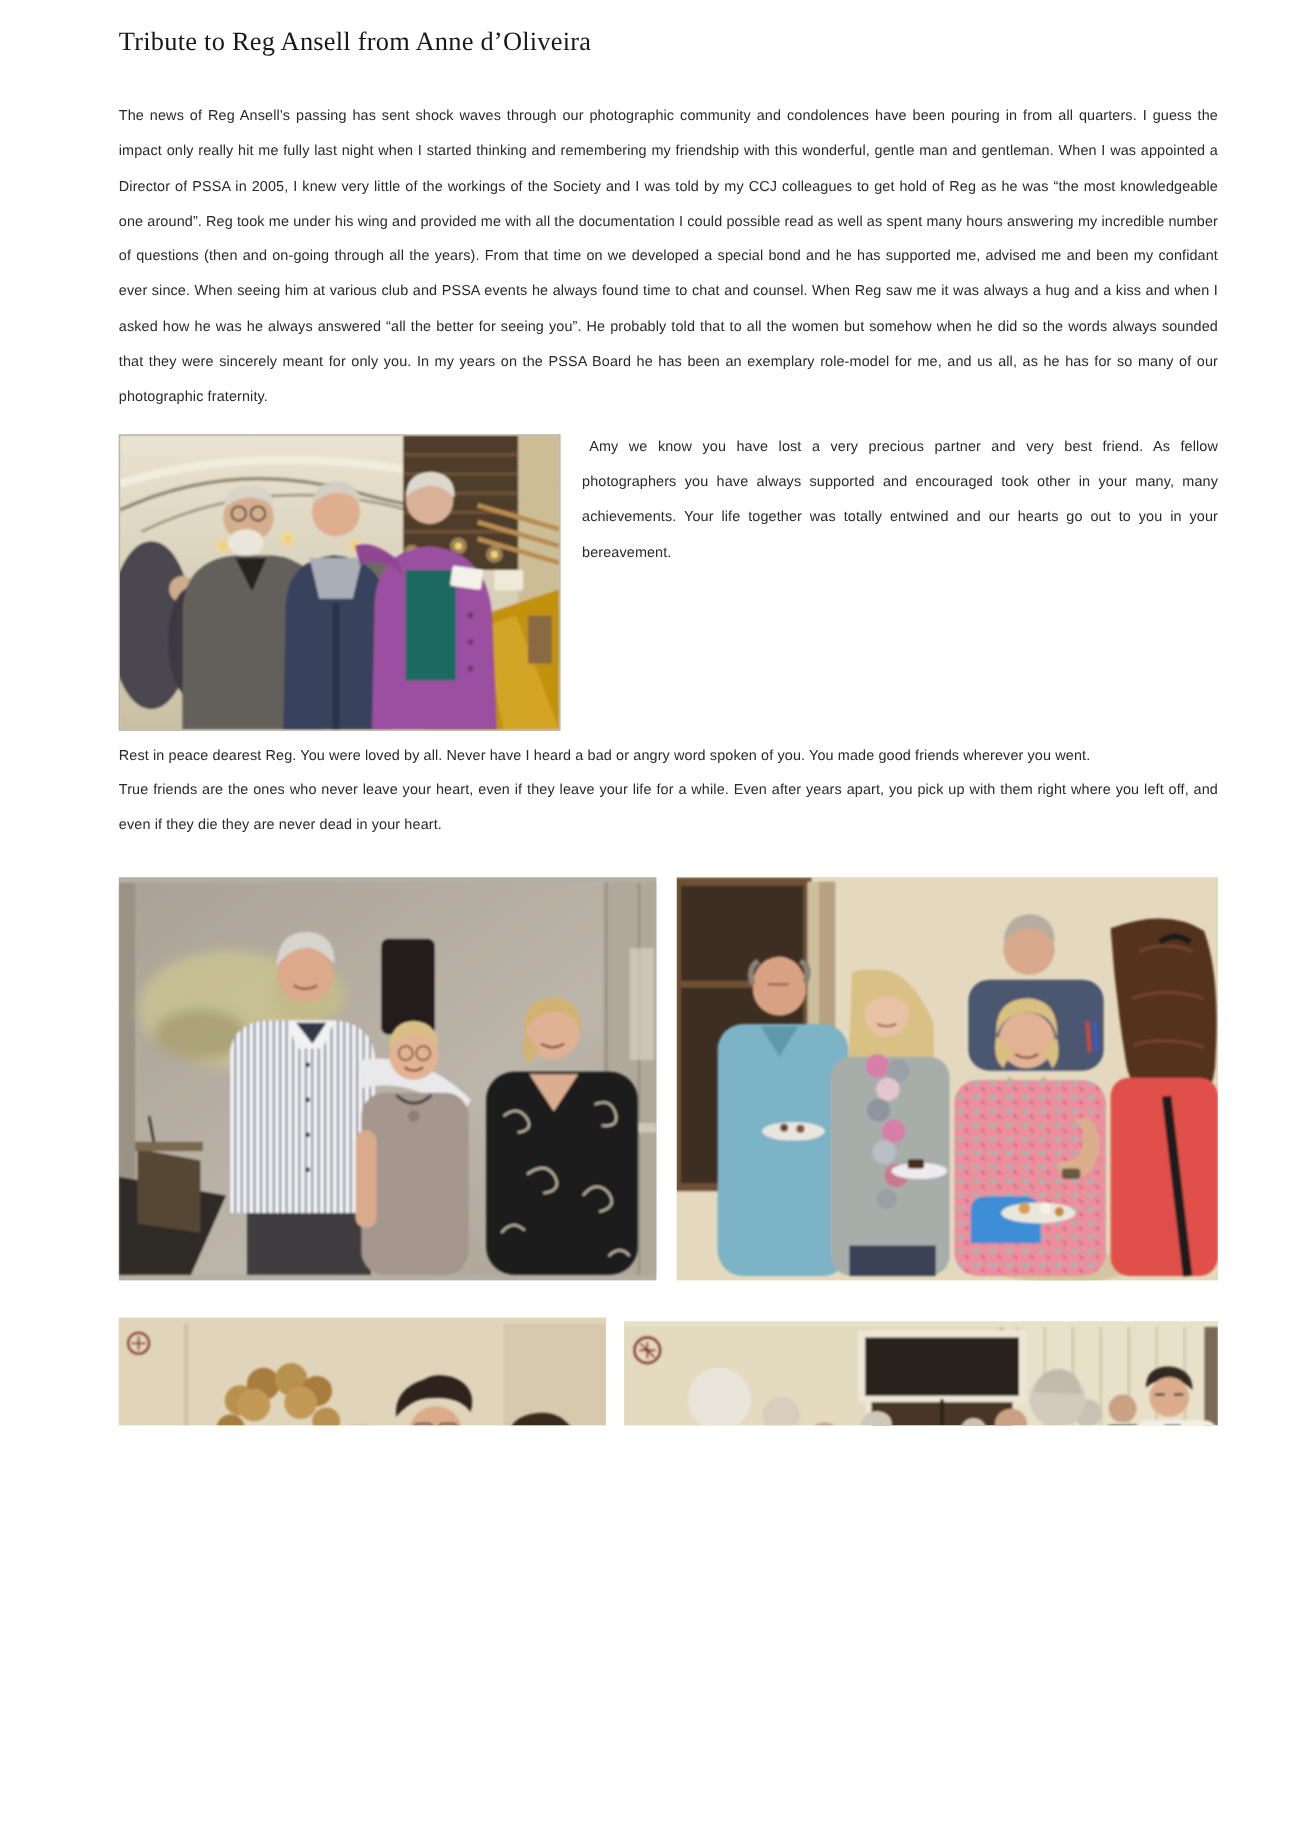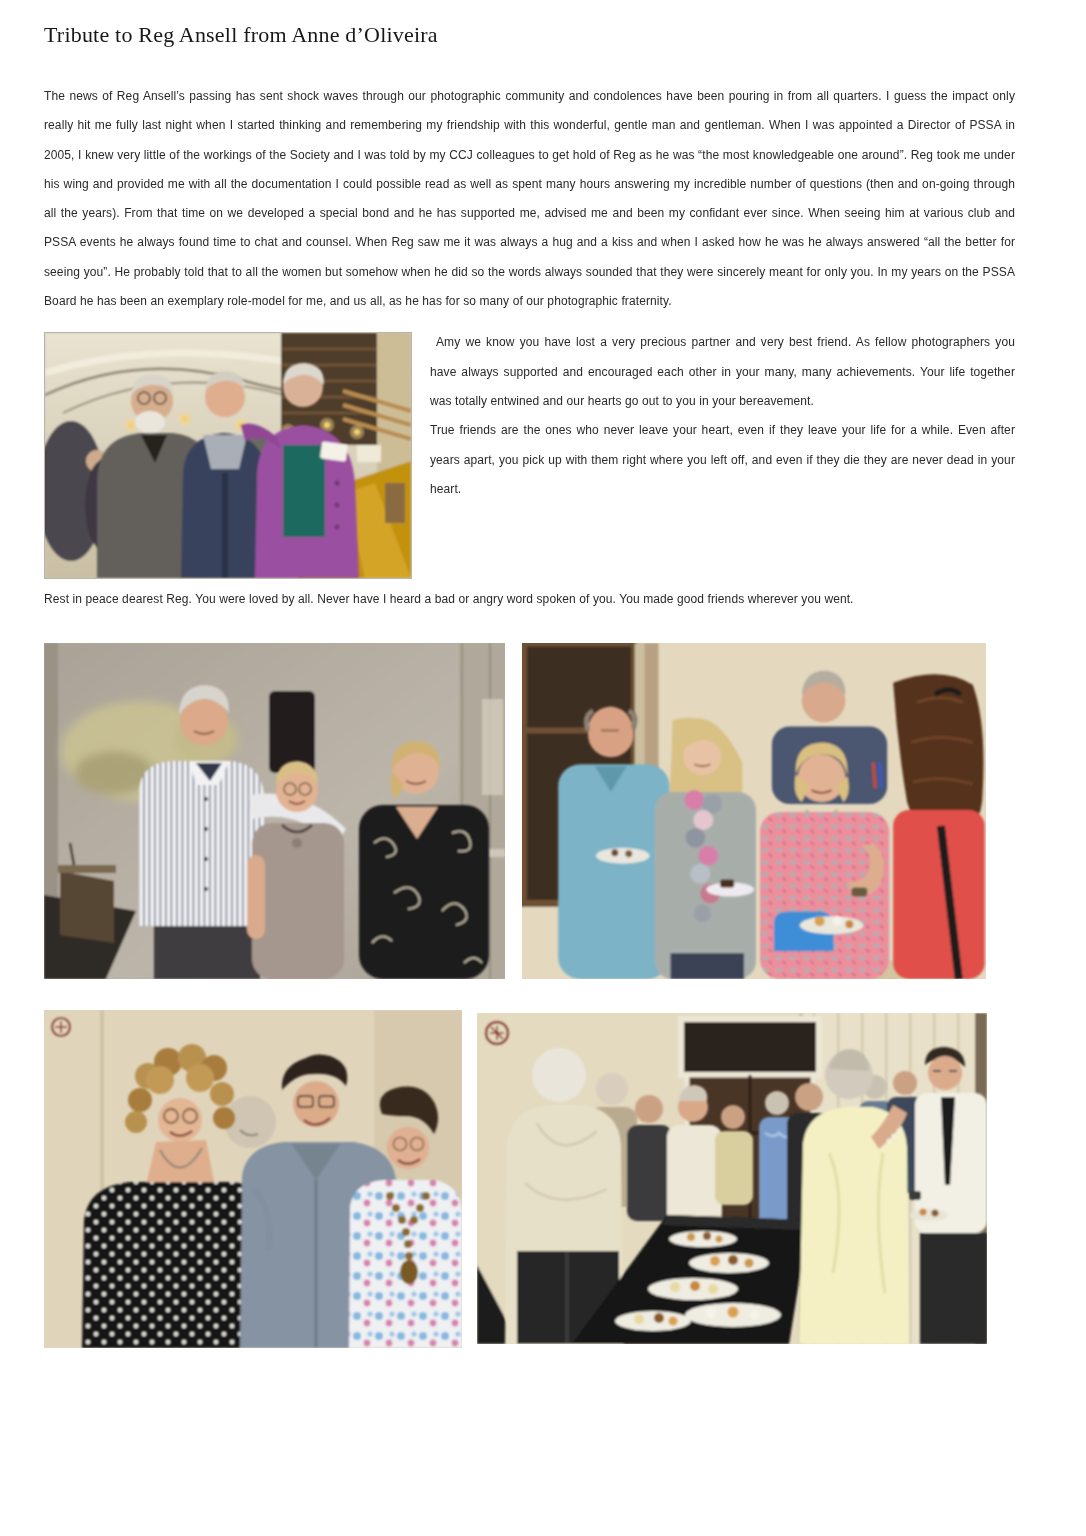--- a/index.html
+++ b/index.html
@@ -1,18 +1,18 @@
 <!DOCTYPE html>
 <html><head>
 <meta charset="utf-8">
 <style>
   html,body{margin:0;padding:0;background:#ffffff;}
   .page{
-    width:1086px;height:1536px;background:#ffffff;box-sizing:border-box;
-    padding:22px 71px 0 44px;position:relative;overflow:hidden;
+    width:1086px;height:1188px;background:#ffffff;box-sizing:border-box;
+    padding:22px 71px 0 99px;position:relative;overflow:hidden;
     font-family:"Liberation Sans",sans-serif;color:#26282b;
   }
   .title{
     font-family:"Liberation Serif",serif;font-weight:400;font-size:22px;
     color:#181818;margin:0;line-height:26px;letter-spacing:.2px;
   }
   .body-text{
     font-size:12px;line-height:29.3px;text-align:justify;margin:0;
     letter-spacing:.1px;color:#27292c;
   }
@@ -110,23 +110,23 @@
           <rect x="238" y="112" width="42" height="92" fill="#1e6a5e"></rect>
           <rect x="276" y="110" width="26" height="17" rx="2" fill="#f4f1e8" transform="rotate(8 289 118)"></rect>
           <circle cx="258" cy="54" r="20" fill="#d9b196"></circle>
           <path d="M238,52 Q238,30 260,30 Q280,32 279,52 Q268,40 256,42 Q244,44 238,52" fill="#dcd8cf"></path>
           <circle cx="292" cy="150" r="2.5" fill="#6e3773"></circle>
             <circle cx="292" cy="172" r="2.5" fill="#6e3773"></circle>
           <circle cx="292" cy="194" r="2.5" fill="#6e3773"></circle>
         </g>
       </svg>
     </figure>
-    <p class="body-text p2">Amy we know you have lost a very precious partner and very best friend. As fellow photographers you have always supported and encouraged each other in your many, many achievements. Your life together was totally entwined and our hearts go out to you in your bereavement.</p>
+    <p class="body-text p2">Amy we know you have lost a very precious partner and very best friend. As fellow photographers you have always supported and encouraged took other in your many, many achievements. Your life together was totally entwined and our hearts go out to you in your bereavement.</p>
+    <p class="body-text p4">Rest in peace dearest Reg. You were loved by all. Never have I heard a bad or angry word spoken of you. You made good friends wherever you went.</p>
     <p class="body-text">True friends are the ones who never leave your heart, even if they leave your life for a while. Even after years apart, you pick up with them right where you left off, and even if they die they are never dead in your heart.</p>
-    <p class="body-text p4">Rest in peace dearest Reg. You were loved by all. Never have I heard a bad or angry word spoken of you. You made good friends wherever you went.</p>
   </div>
 
   <div class="photo-grid">
     <div class="row row1">
 
       <figure class="photo ph2" aria-label="Three members posing in front of a projection screen">
         <svg viewBox="0 0 461 336">
           <defs>
             <filter id="b2" x="-5%" y="-5%" width="110%" height="110%">
                 <feGaussianBlur stdDeviation="1"></feGaussianBlur>

